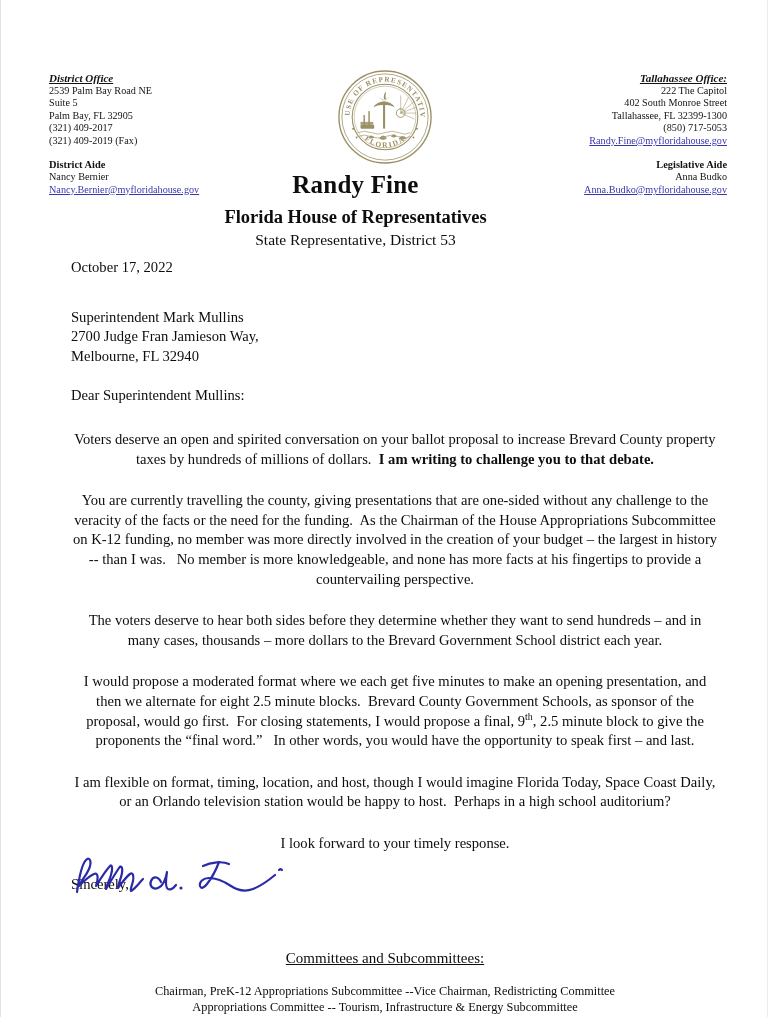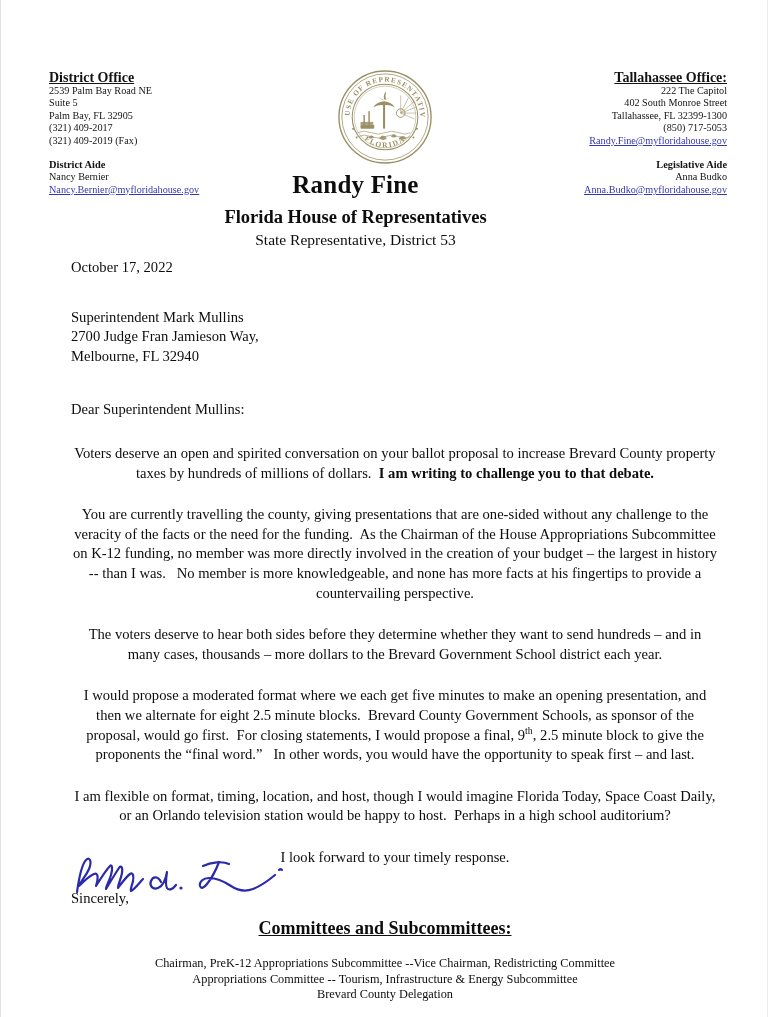--- a/index.html
+++ b/index.html
@@ -40,21 +40,22 @@
   }
   .office-right {
     right: 42px;
     top: 0;
     text-align: right;
   }
   .office-title {
     font-weight: bold;
     text-decoration: underline;
     white-space: nowrap;
-    font-size: 14px;
+    font-size: 11px;
+    font-style: italic;
   }
   .office-line { white-space: nowrap; }
   .aide-title {
     font-weight: bold;
     margin-top: 11px;
     white-space: nowrap;
     font-size: 10.4px;
   }
   .maillink {
     color: #3636ae;
@@ -101,21 +102,21 @@
   .body-area {
     position: absolute;
     top: 258px;
     left: 70px;
     width: 648px;
     font-size: 14.6px;
     line-height: 19.6px;
   }
   .date-line { margin: 0 0 30px 0; }
   .addr-line { margin: 0; }
-  .addr-block { margin-bottom: 34px; }
+  .addr-block { margin-bottom: 20px; }
   .salutation { margin: 0 0 24px 0; }
   .para {
     margin: 0 0 22px 0;
     text-align: center;
   }
   .para b { font-weight: bold; }
   .para sup {
     font-size: 0.68em;
     vertical-align: super;
     line-height: 0;
@@ -132,24 +133,25 @@
   .signature svg { display: block; }
   
   .footer {
     position: absolute;
     left: 0;
     top: 918px;
     width: 768px;
     text-align: center;
   }
   .footer-title {
-    font-size: 18px;
-    font-weight: bold;
+    font-size: 15px;
+    font-weight: normal;
     text-decoration: underline;
     margin-bottom: 17px;
+    margin-top: 32px;
   }
   .footer-line {
     font-size: 12.3px;
     line-height: 15.6px;
   }
 </style>
 </head>
 <body>
 
 <div class="page">

